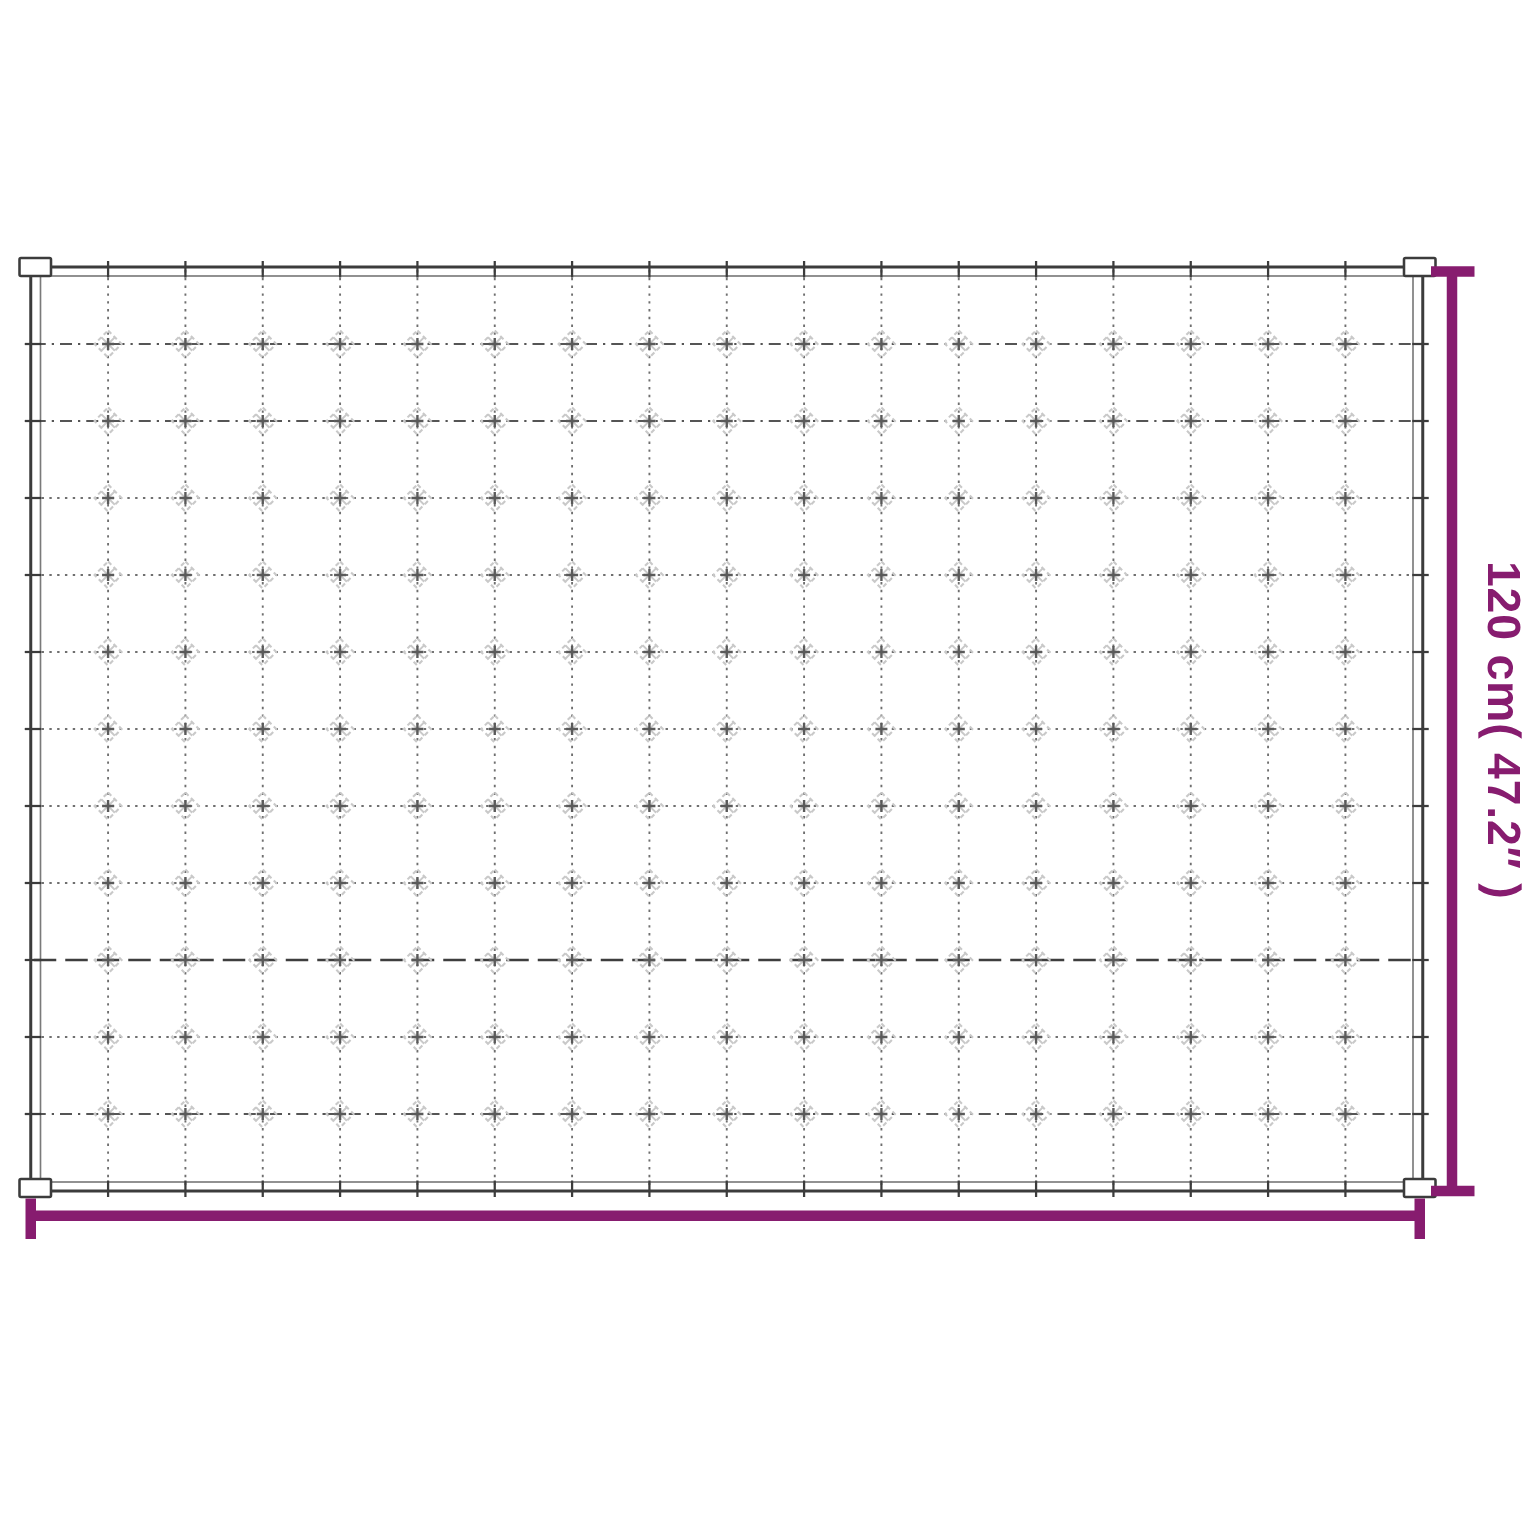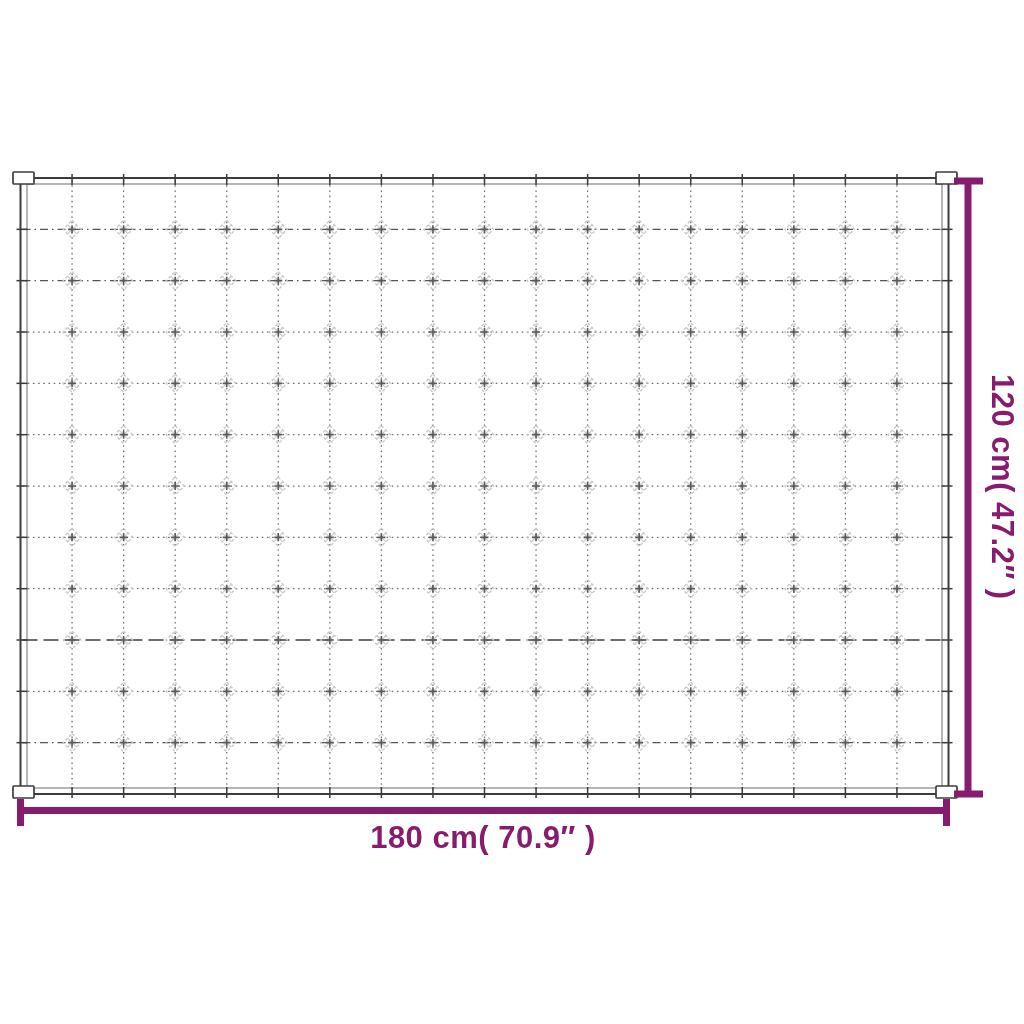--- a/index.html
+++ b/index.html
@@ -345,17 +345,16 @@
         <line x1="20.5" y1="799" x2="20.5" y2="826" stroke="#871c6f" stroke-width="7"></line>
         <line x1="946.5" y1="799" x2="946.5" y2="826" stroke="#871c6f" stroke-width="7"></line>
       </g>
     <g>
         <line x1="968" y1="182" x2="968" y2="793" stroke="#871c6f" stroke-width="7"></line>
         <line x1="954" y1="181" x2="983" y2="181" stroke="#871c6f" stroke-width="7"></line>
         <line x1="954" y1="794" x2="983" y2="794" stroke="#871c6f" stroke-width="7"></line>
       </g>
   </svg>
 
-  <div class="dim-label dim-label-width">180 cm( 70.9″ )</div>
 
   <div class="dim-label dim-label-height">120 cm( 47.2″ )</div>
 
 </div>
 
 </body></html>

